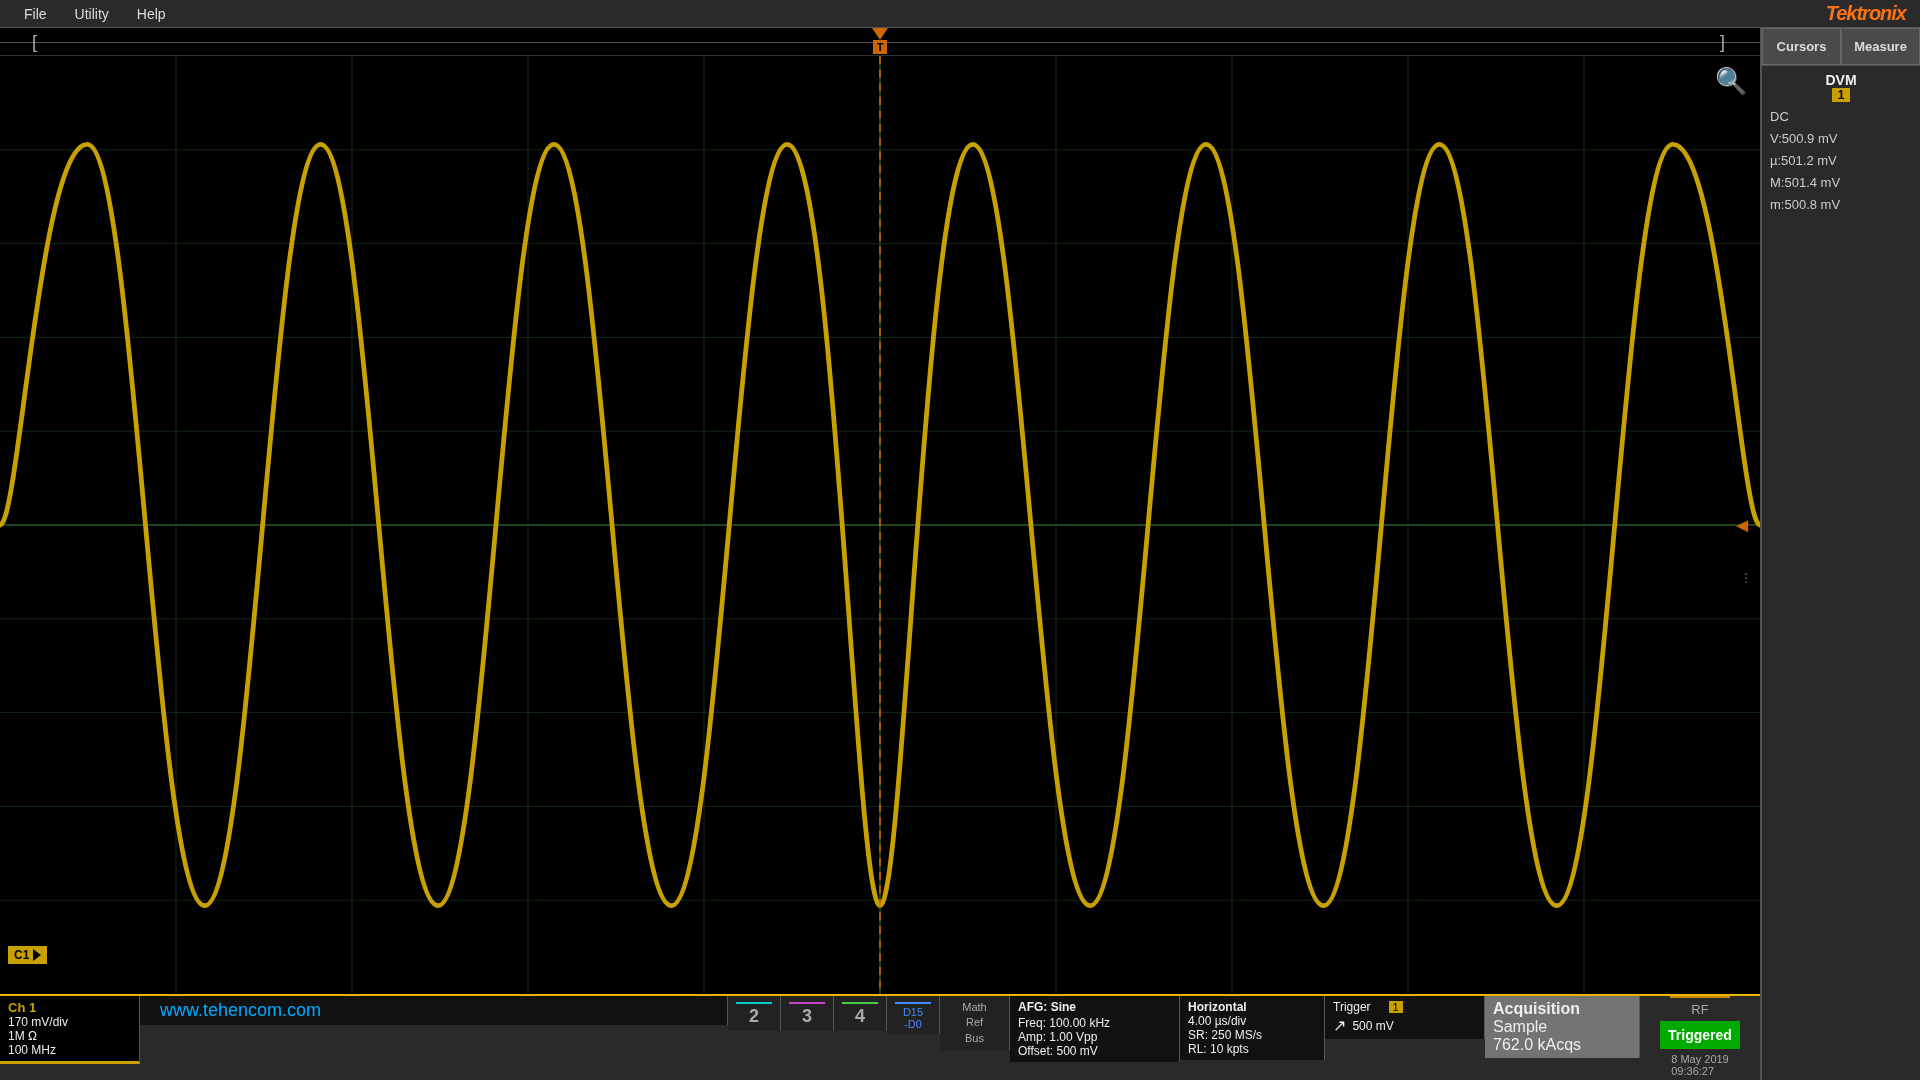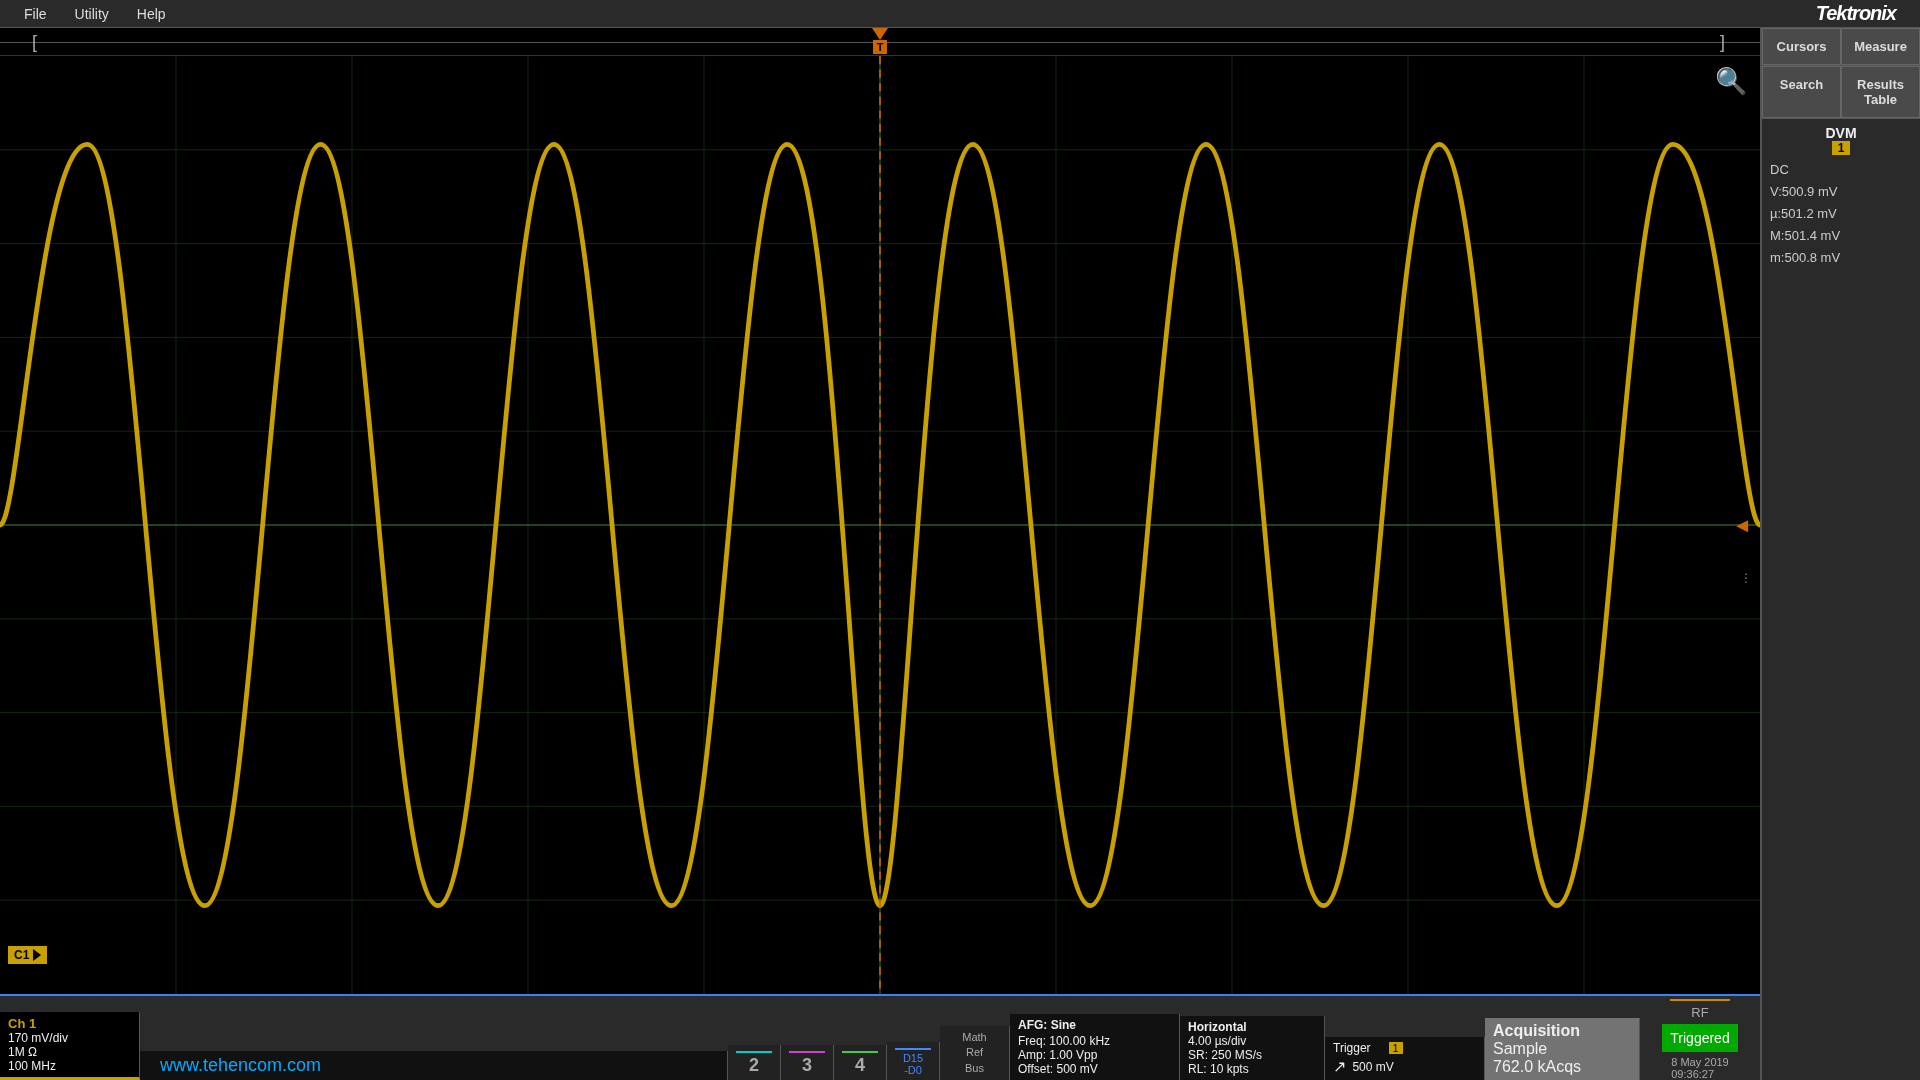--- a/index.html
+++ b/index.html
@@ -24,25 +24,25 @@
       position: relative;
     }
     .menu-item {
       color: #ddd;
       font-size: 14px;
       padding: 4px 14px;
       cursor: pointer;
     }
     #tektronix-logo {
       position: absolute;
-      right: 24px;
+      right: 14px;
       top: 2px;
       font-size: 20px;
       font-weight: bold;
-      color: #ffffff;
+      color: #f97316;
       font-style: italic;
       letter-spacing: -1px;
     }
 
     
     #main-area {
       display: flex;
       flex: 1;
     }
 
@@ -183,22 +183,22 @@
       top: 10px;
       color: #aaa;
       font-size: 24px;
     }
 
     
     #bottom-bar {
       height: 86px;
       background: #2a2a2a;
       display: flex;
-      align-items: flex-end;
-      border-top: 2px solid #3b82f6;
+      align-items: flex-start;
+      border-top: 2px solid #eab308;
     }
 
     .bottom-section {
       display: flex;
       flex-direction: column;
       justify-content: center;
       padding: 4px 8px;
       border-right: 1px solid #555;
       color: #eee;
       font-size: 12px;
@@ -314,21 +314,21 @@
       background: #cc8800;
     }
     #rf-label {
       color: #aaa;
       font-size: 13px;
     }
     #triggered-btn {
       background: #00aa00;
       color: #fff;
       font-size: 14px;
-      font-weight: normal;
+      font-weight: bold;
       padding: 6px 8px;
       border: none;
       cursor: pointer;
     }
     #datetime {
       color: #aaa;
       font-size: 11px;
     }
 
     
@@ -568,25 +568,20 @@
         </div>
       </div>
     </div>
   </div>
 
   <div id="right-panel">
     <div id="right-top">
       <div class="right-btn">Cursors</div>
       <div class="right-btn">Measure</div>
     </div>
-    <div id="search-btn-area">
-      <div class="right-btn2">Search</div>
-      <div class="right-btn2" style="white-space:pre-line;">Results
-Table</div>
-    </div>
     <div id="dvm-section">
       <div id="dvm-header">
         <span id="dvm-title">DVM</span>
         <span id="dvm-badge">1</span>
       </div>
       <div class="dvm-row">DC</div>
       <div class="dvm-row">V:500.9 mV</div>
       <div class="dvm-row">µ:501.2 mV</div>
       <div class="dvm-row">M:501.4 mV</div>
       <div class="dvm-row">m:500.8 mV</div>

